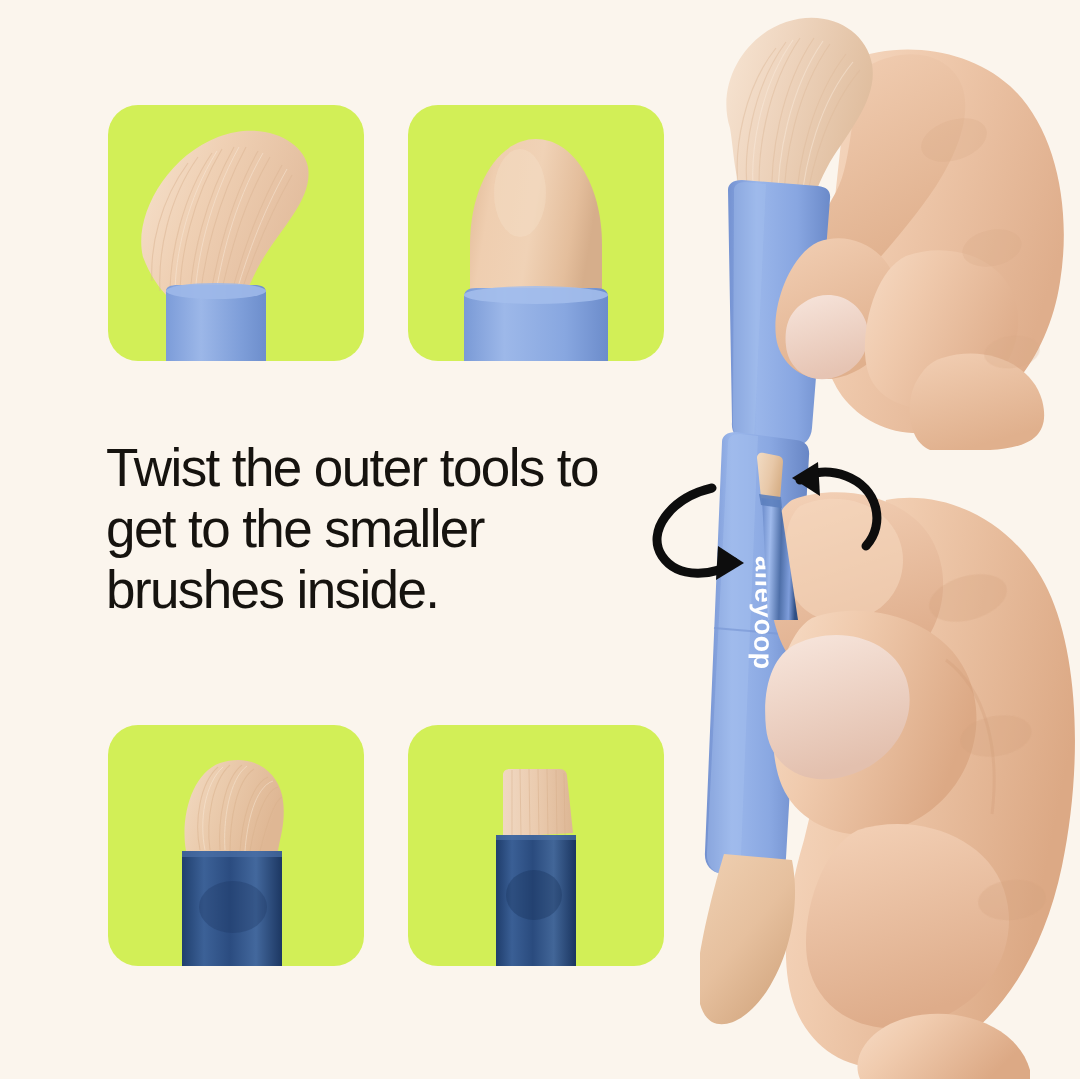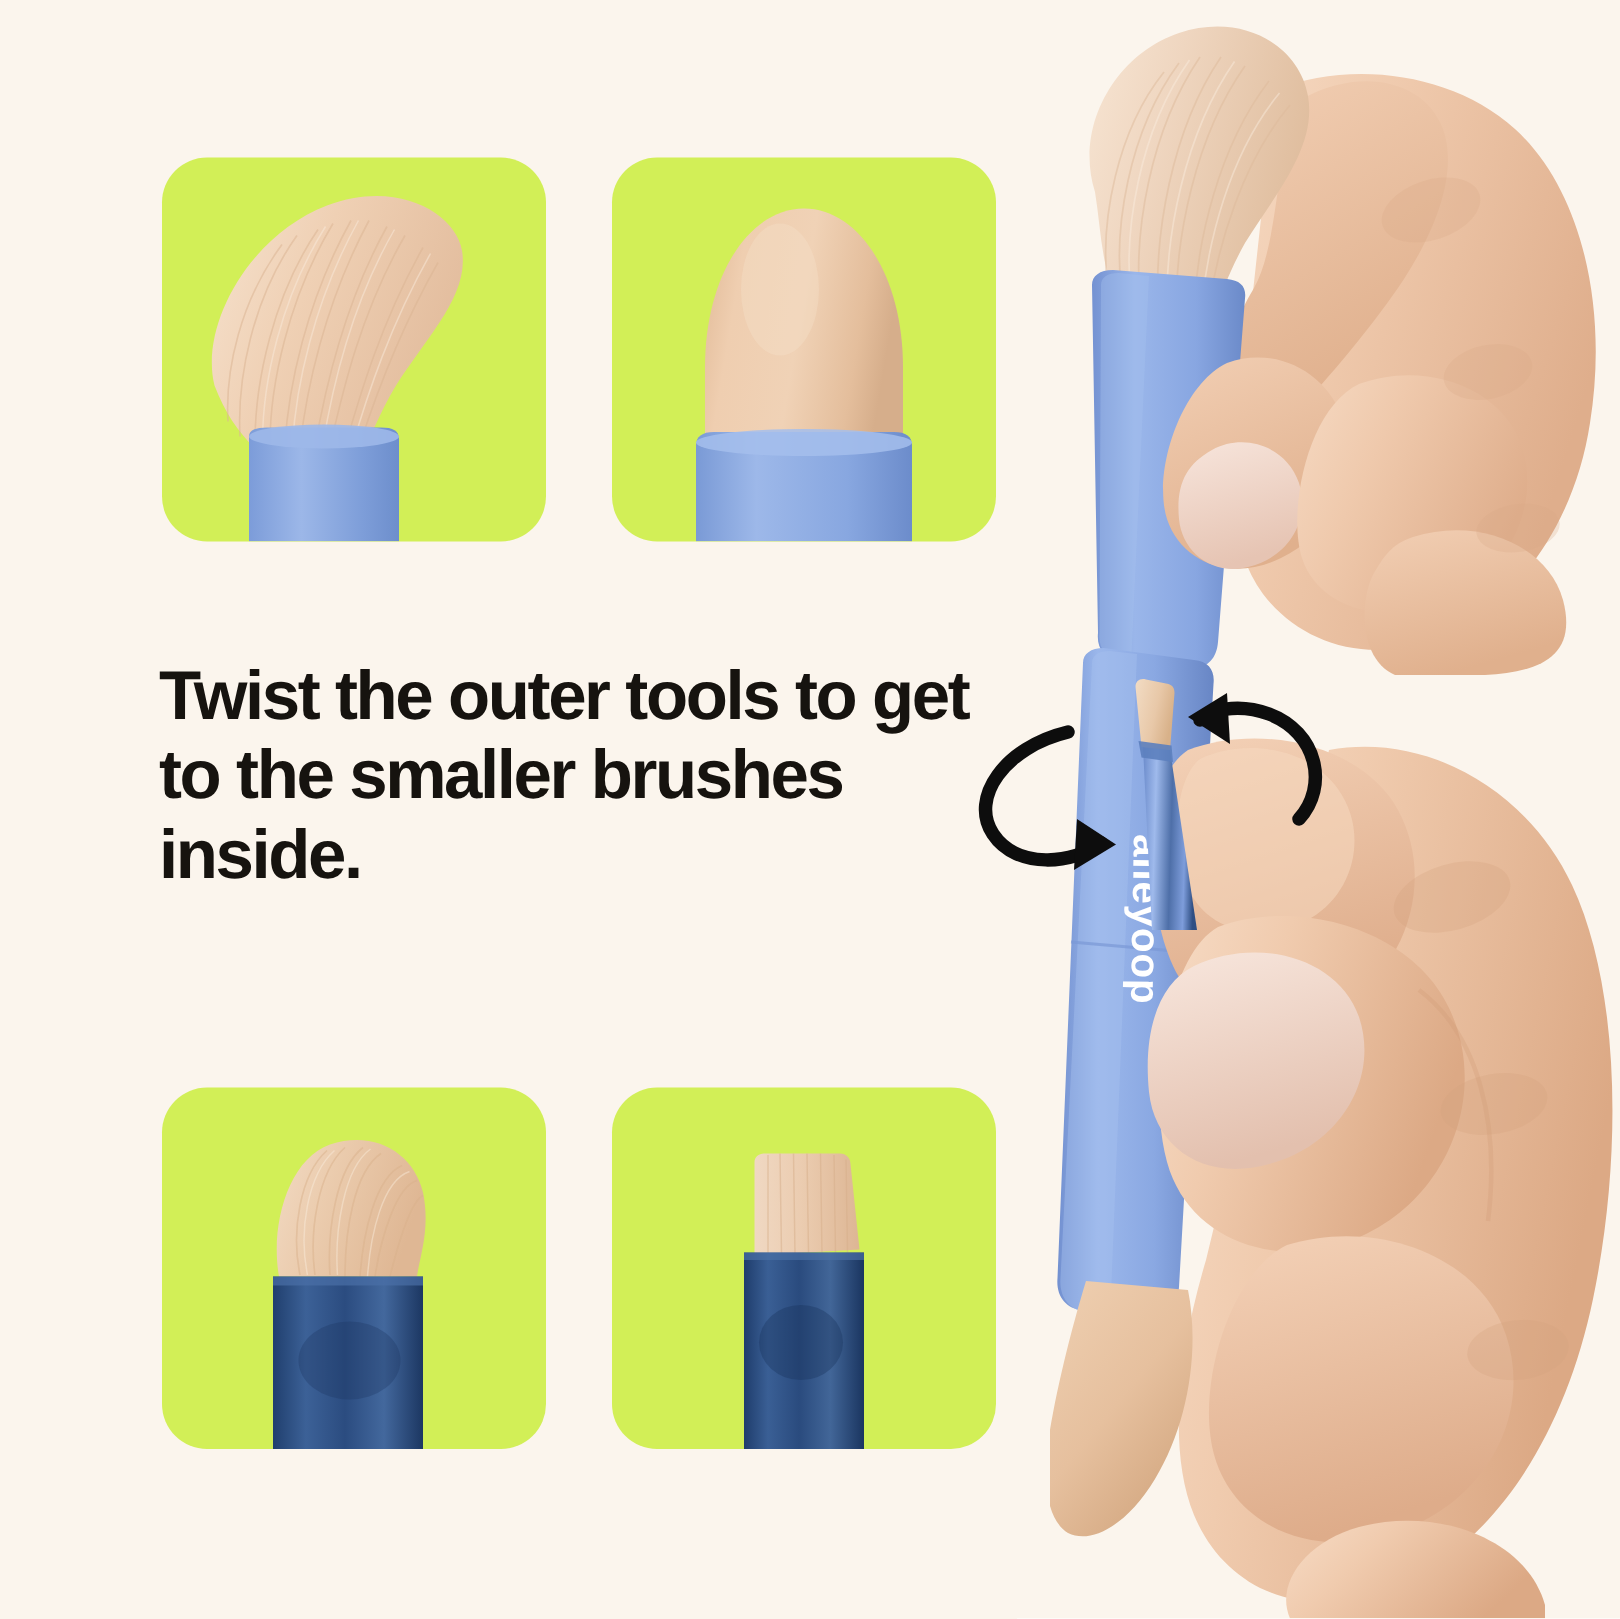--- a/index.html
+++ b/index.html
@@ -28,23 +28,23 @@
 
   
   .art { position:absolute; inset:0; }
   .art svg { width:100%; height:100%; display:block; }
 
   
   #headline {
     position:absolute;
     left:106px; top:437px;
     width:560px;
-    font-size:46px;
+    font-size:53px;
     line-height:1.155;
-    font-weight:bold;
+    font-weight:normal;
     letter-spacing:-1.6px;
     color:#16130F;
     font-family:"Liberation Sans", sans-serif;
   }
 
   
   .photo { position:absolute; }
   .photo svg { display:block; width:100%; height:100%; }
 
   #photo-top   { left:700px; top:0px;   width:380px; height:450px; }

